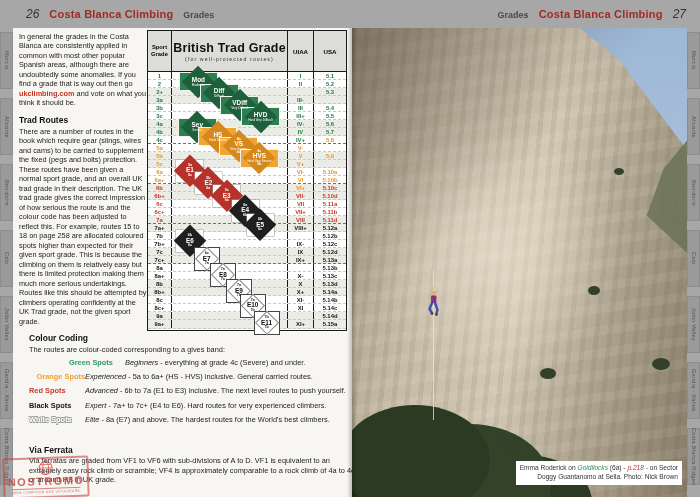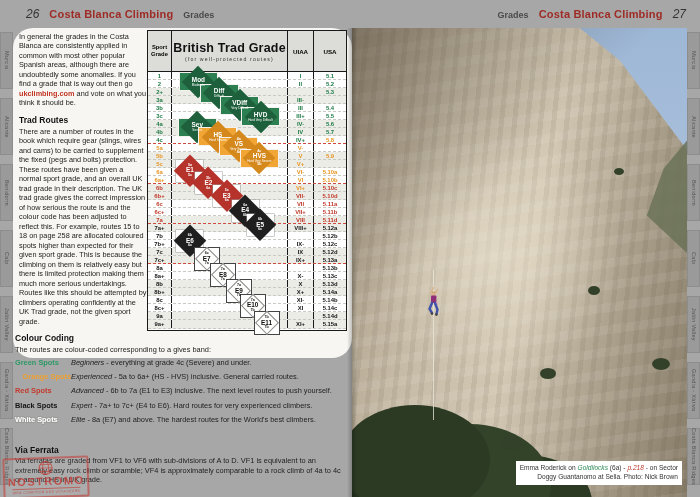--- a/index.html
+++ b/index.html
@@ -13,21 +13,21 @@
   .pagenum{font-style:italic;font-size:12px;color:#333;}
   .booktitle{font-weight:bold;font-size:11px;color:#9e2b25;letter-spacing:.2px;}
   .sectionname{font-weight:bold;font-size:9px;color:#4a4a4a;}
   
   .tabs{position:absolute;top:32px;width:13px;display:flex;flex-direction:column;gap:9px;z-index:6;}
   #tabs-left{left:0;}
   #tabs-right{left:687px;}
   .tab{height:55px;background:#9a9a9a;border:1px solid #8d8d8d;display:flex;align-items:center;justify-content:center;}
   .tablabel{writing-mode:vertical-rl;font-size:5.5px;color:#555;white-space:nowrap;letter-spacing:.3px;}
   
-  #page26{position:absolute;left:13px;top:28px;width:339px;height:330px;background:#f7f6f2;z-index:1;border-radius:20px;}
+  #page26{position:absolute;left:13px;top:28px;width:339px;height:469px;background:#f7f6f2;z-index:1;}
   #leftcol{position:absolute;left:6px;top:4px;width:128px;font-size:7.3px;line-height:1.3;color:#222;}
   #leftcol p{margin:0 0 7px 0;}
   .h-small{font-weight:bold;font-size:8.5px;color:#111;margin:0 0 1px 0;}
   .redlink{color:#c33524;font-weight:bold;}
   
   #grade-table{position:absolute;left:134px;top:2px;width:200px;height:301px;background:#fff;
                border:1.5px solid #1a1a1a;box-sizing:border-box;}
   #gt-head{display:flex;height:40px;border-bottom:1.2px solid #1a1a1a;background:#dcdcd8;}
   .ghc{display:flex;flex-direction:column;align-items:center;justify-content:center;box-sizing:border-box;}
   #gh-sport{width:24px;border-right:1px solid #1a1a1a;font-weight:bold;font-size:5.8px;line-height:1.15;text-align:center;}
@@ -59,21 +59,21 @@
   .badge.green::before{background:#1e603b;}
   .badge.orange{width:37px;height:17px;background:#f0a534;color:#fff;box-shadow:0 0 0 1px #f3f2ee;}
   .badge.orange::before{background:#d5881b;}
   .badge.red{width:27px;height:22px;background:#fff;box-shadow:0 0 0 .5px #999;color:#fff;}
   .badge.red::before{background:#b5332a;width:86%;}
   .badge.black{width:27px;height:22px;background:#fff;box-shadow:0 0 0 .5px #999;color:#fff;}
   .badge.black::before{background:#1f1f1f;width:86%;}
   .badge.white{width:24px;height:22px;background:#fff;border:.5px solid #444;color:#111;}
   .badge.white::before{background:#fdfdfb;border:.5px solid #888;width:72%;box-sizing:border-box;}
   
-  #lower{position:absolute;left:2px;top:305px;width:328px;color:#222;}
+  #lower{position:absolute;left:16px;top:305px;width:328px;color:#222;}
   #colour-intro{font-size:7.4px;margin:2px 0 4px 0;}
   .cband{font-size:7.4px;margin-bottom:5.2px;}
   .clabel{font-weight:bold;display:inline-block;width:56px;}
   .wlabel{color:#fff;text-shadow:-0.6px -0.6px 0 #9a9a96,0.6px -0.6px 0 #9a9a96,-0.6px 0.6px 0 #9a9a96,0.6px 0.6px 0 #9a9a96;}
   .clevel{font-style:italic;}
   #via-block p{font-size:7.4px;line-height:1.32;margin:1px 0 0 0;}
   #via-head{margin-top:21px;}
   
   #stamp{position:absolute;left:3px;top:457px;width:82px;height:37px;z-index:9;
          border:2px solid rgba(196,52,45,.55);border-radius:2px;transform:rotate(-2deg);
@@ -476,21 +476,21 @@
             <span class="bb">7b</span>
           </div>
         </div>
     </div>
   </div>
 
   <div id="lower">
     <div class="h-small">Colour Coding</div>
     <div id="colour-intro">The routes are colour-coded corresponding to a gives band:</div>
     <div id="colour-bands">
-        <div class="cband"><span class="clabel" style="color: rgb(46, 154, 102);">Green Spots</span><span class="clevel">Beginners</span><span class="cdesc"> - everything at grade 4c (Severe) and under.</span></div>
+        <div class="cband"><span class="clabel" style="color: rgb(46, 154, 102); margin-left: 40px;">Green Spots</span><span class="clevel">Beginners</span><span class="cdesc"> - everything at grade 4c (Severe) and under.</span></div>
         <div class="cband"><span class="clabel" style="color: rgb(240, 160, 48); text-align: right;">Orange Spots</span><span class="clevel">Experienced</span><span class="cdesc"> - 5a to 6a+ (HS - HVS) inclusive. General carried routes.</span></div>
         <div class="cband"><span class="clabel" style="color: rgb(196, 58, 46);">Red Spots</span><span class="clevel">Advanced</span><span class="cdesc"> - 6b to 7a (E1 to E3) inclusive. The next level routes to push yourself.</span></div>
         <div class="cband"><span class="clabel" style="color: rgb(20, 20, 20);">Black Spots</span><span class="clevel">Expert</span><span class="cdesc"> - 7a+ to 7c+ (E4 to E6). Hard routes for very experienced climbers.</span></div>
         <div class="cband"><span class="clabel wlabel">White Spots</span><span class="clevel">Elite</span><span class="cdesc"> - 8a (E7) and above. The hardest routes for the World's best climbers.</span></div>
       </div>
     <div class="h-small" id="via-head">Via Ferrata</div>
     <div id="via-block">
       <p>Via ferratas are graded from VF1 to VF6 with sub-divisions of A to D. VF1 is equivalent to an extremely easy rock climb or scramble; VF4 is approximately comparable to a rock climb of 4a to 4c or around HS in UK grade.</p>
     </div>
   </div>

